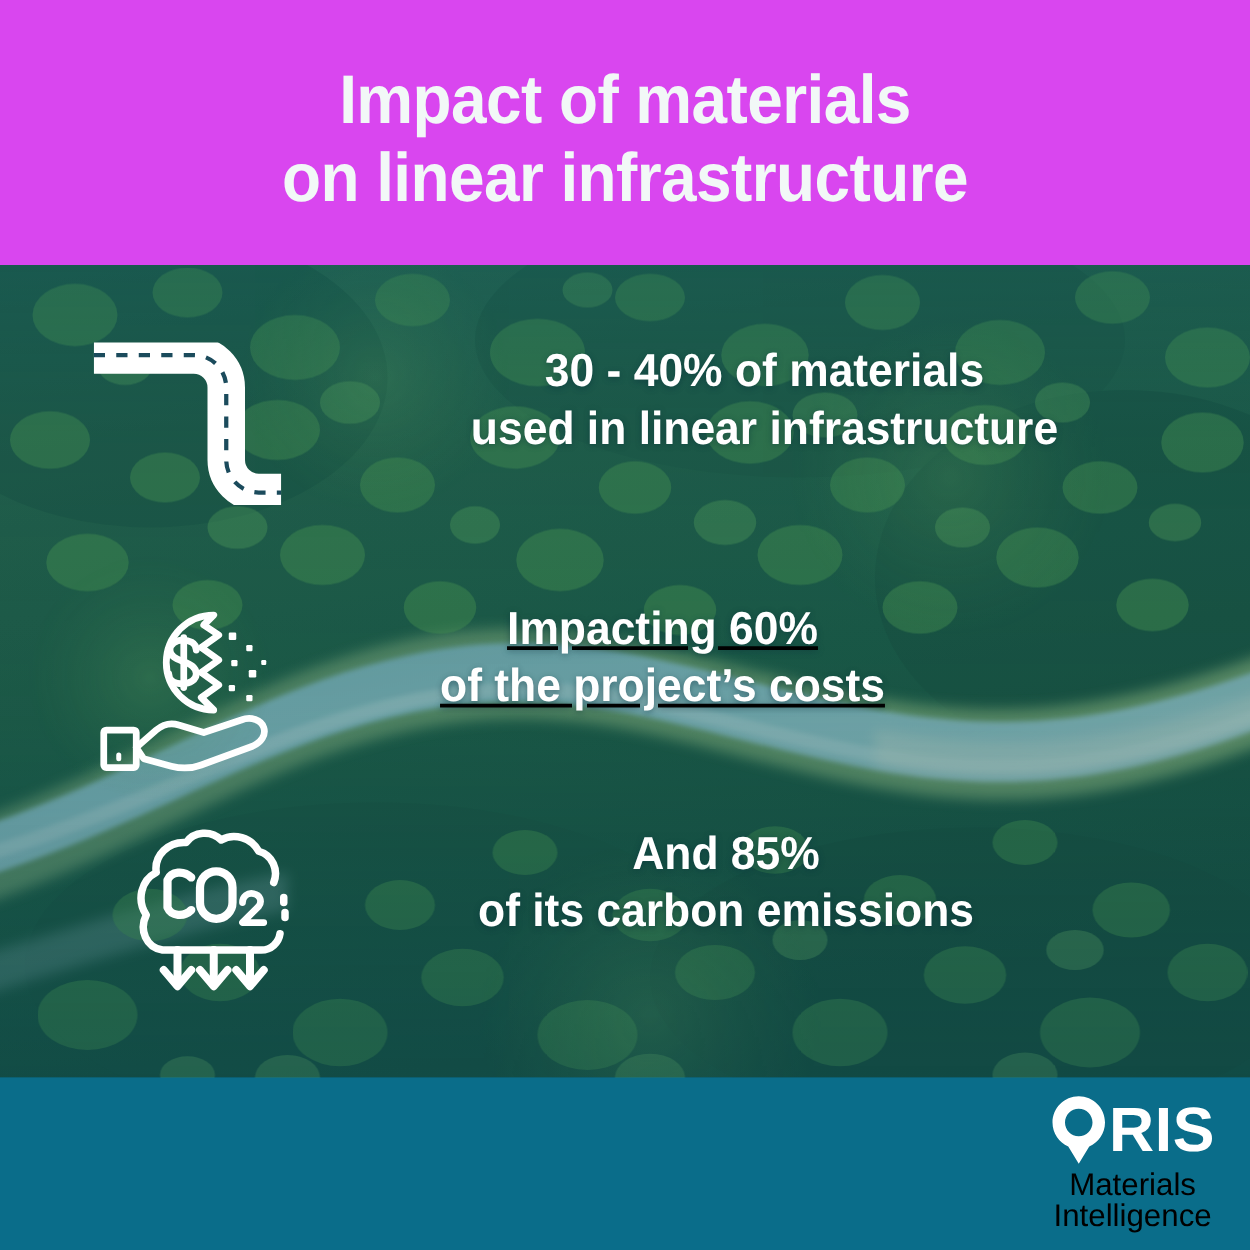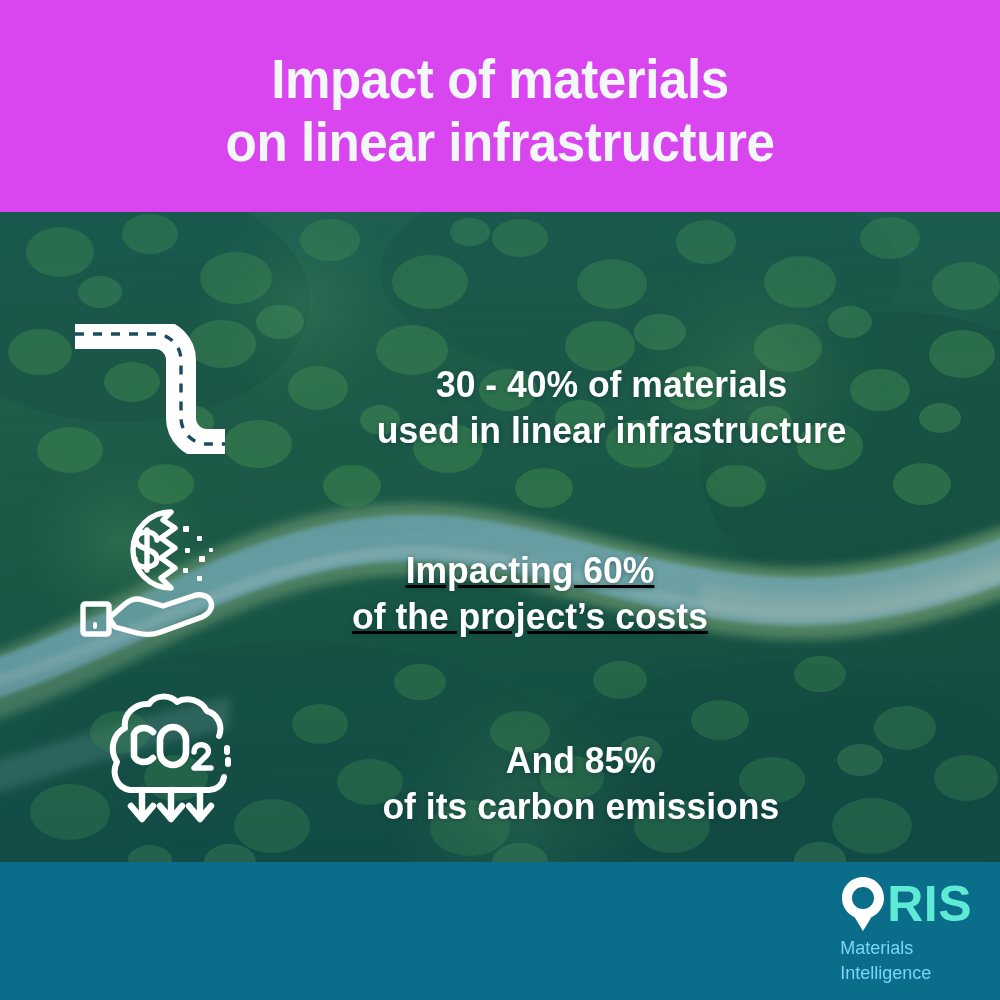--- a/index.html
+++ b/index.html
@@ -83,21 +83,21 @@
     top: 212px;
     width: 1000px;
     height: 650px;
     z-index: 4;
   }
   .row {
     position: absolute;
     left: 0;
     width: 1000px;
     display: flex;
-    align-items: flex-end;
+    align-items: flex-start;
   }
   #row-1 { top: 62px;  height: 180px; }
   #row-2 { top: 268px; height: 160px; text-decoration: underline; }
   #row-3 { top: 448px; height: 170px; padding-left: 22px; }
 
   .row-icon {
     width: 300px;
     flex: 0 0 300px;
     display: flex;
     align-items: center;
@@ -137,35 +137,35 @@
     top: 14px;
     text-align: right;
   }
   .logo-mark {
     display: flex;
     align-items: center;
     justify-content: flex-end;
     height: 56px;
   }
   .logo-word {
-    color: #5eead4;
+    color: #ffffff;
     font-family: "Liberation Sans", sans-serif;
     font-weight: bold;
     font-size: 50px;
     line-height: 50px;
     letter-spacing: 0.5px;
     margin-left: 1px;
   }
   .logo-tag {
-    color: #7dd3fc;
+    color: #000000;
     font-family: "Liberation Sans", sans-serif;
     font-weight: normal;
-    font-size: 18px;
+    font-size: 25px;
     line-height: 25px;
-    text-align: left;
+    text-align: center;
     margin-top: 4px;
     white-space: pre-line;
   }
 </style>
 </head>
 <body>
 
 <div id="poster">
 
   <div class="photo">

